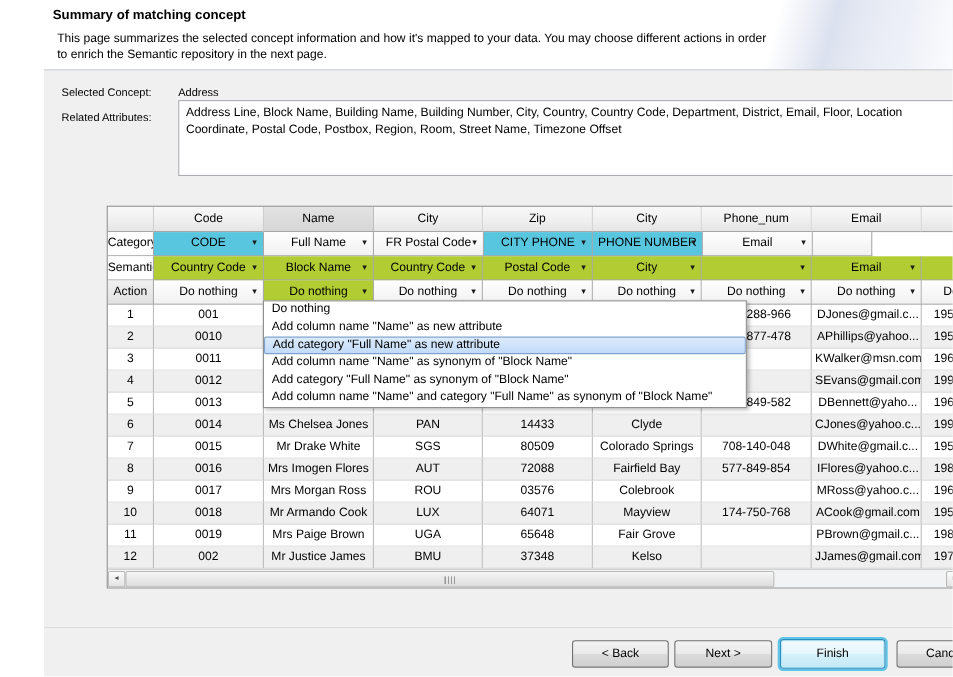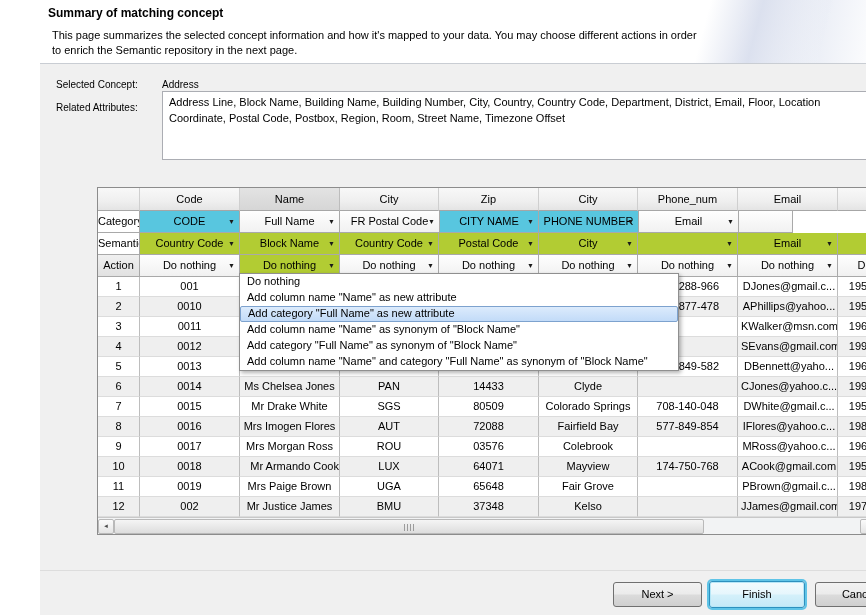--- a/index.html
+++ b/index.html
@@ -109,21 +109,21 @@
         <div class="" style="width: 99px;">City</div>
         <div class="" style="width: 100px;">Phone_num</div>
         <div class="" style="width: 100px;">Email</div>
         <div class="" style="width: 54px;"></div>
       </div>
     <div class="trow srow" id="row-category">
         <div class="lab-white" style="width: 42px;">Category</div>
         <div class="bg-cyan" style="width: 100px;"><span>CODE</span><span class="arr">▼</span></div>
         <div class="bg-white" style="width: 100px;"><span>Full Name</span><span class="arr">▼</span></div>
         <div class="bg-white" style="width: 100px;"><span>FR Postal Code</span><span class="arr">▼</span></div>
-        <div class="bg-cyan" style="width: 99px;"><span>CITY NAME</span><span class="arr">▼</span></div>
+        <div class="bg-cyan" style="width: 99px;"><span>CITY PHONE</span><span class="arr">▼</span></div>
         <div class="bg-cyan" style="width: 100px;"><span>PHONE NUMBER</span><span class="arr">▼</span></div>
         <div class="bg-white" style="width: 100px;"><span>Email</span><span class="arr">▼</span></div>
         <div class="bg-white" style="width: 54px;"><span></span></div>
       </div>
     <div class="trow srow" id="row-semantics">
         <div class="lab-white" style="width: 42px;">Semantics</div>
         <div class="bg-green" style="width: 100px;"><span>Country Code</span><span class="arr">▼</span></div>
         <div class="bg-green" style="width: 100px;"><span>Block Name</span><span class="arr">▼</span></div>
         <div class="bg-green" style="width: 99px;"><span>Country Code</span><span class="arr">▼</span></div>
         <div class="bg-green" style="width: 100px;"><span>Postal Code</span><span class="arr">▼</span></div>
@@ -239,21 +239,21 @@
           <div class="cell-cntry" style="width: 99px;">ROU</div>
           <div class="cell-zip" style="width: 100px;">03576</div>
           <div class="cell-city" style="width: 99px;">Colebrook</div>
           <div class="cell-phone" style="width: 100px;"></div>
           <div class="cell-email" style="width: 100px;">MRoss@yahoo.c...</div>
           <div class="cell-date" style="width: 54px;">1964-0</div>
         </div>
         <div class="trow drow alt" style="width: 794px;">
           <div class="cell-num" style="width: 42px;">10</div>
           <div class="cell-code" style="width: 100px;">0018</div>
-          <div class="cell-name" style="width: 100px; text-align: right;">Mr Armando Cook</div>
+          <div class="cell-name" style="width: 100px;">Mr Armando Cook</div>
           <div class="cell-cntry" style="width: 99px;">LUX</div>
           <div class="cell-zip" style="width: 100px;">64071</div>
           <div class="cell-city" style="width: 99px;">Mayview</div>
           <div class="cell-phone" style="width: 100px;">174-750-768</div>
           <div class="cell-email" style="width: 100px;">ACook@gmail.com</div>
           <div class="cell-date" style="width: 54px;">1953-1</div>
         </div>
         <div class="trow drow" style="width: 794px;">
           <div class="cell-num" style="width: 42px;">11</div>
           <div class="cell-code" style="width: 100px;">0019</div>
@@ -295,17 +295,18 @@
   <div class="menu" id="action-menu">
       <div class="mi">Do nothing</div>
       <div class="mi">Add column name "Name" as new attribute</div>
       <div class="mi sel">Add category "Full Name" as new attribute</div>
       <div class="mi">Add column name "Name" as synonym of "Block Name"</div>
       <div class="mi">Add category "Full Name" as synonym of "Block Name"</div>
       <div class="mi">Add column name "Name" and category "Full Name" as synonym of "Block Name"</div>
     </div>
 
   <div class="divider"></div>
+  <div class="btn" id="btn-back">&lt; Back</div>
   <div class="btn" id="btn-finish">Finish</div>
   <div class="btn" id="btn-next">Next &gt;</div>
   <div class="btn" id="btn-cancel">Cancel</div>
 
 </div>
 
 </body></html>

